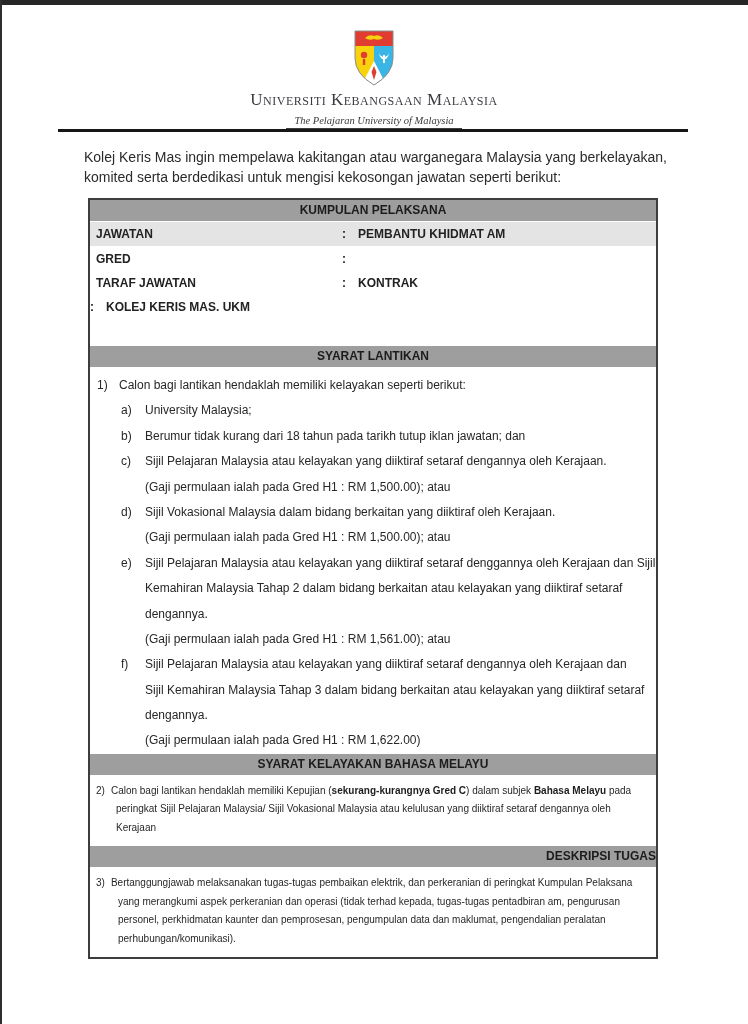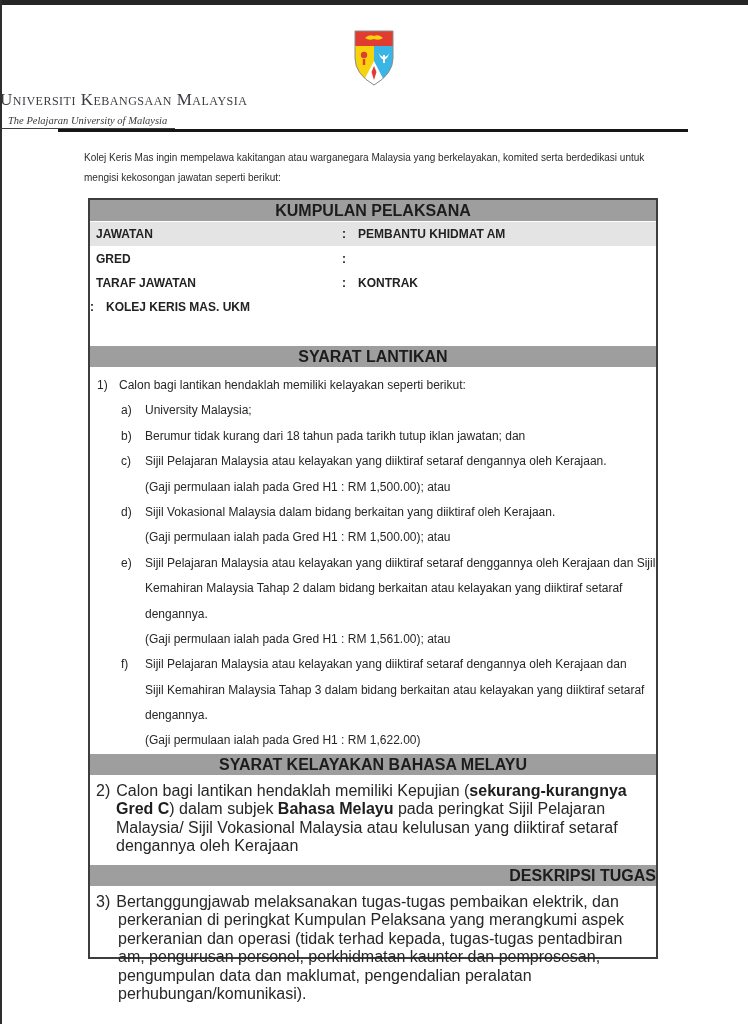--- a/index.html
+++ b/index.html
@@ -5,62 +5,62 @@
   html,body{margin:0;padding:0;}
   body{
     width:748px;height:1024px;position:relative;background:#ffffff;
     font-family:"Liberation Sans","DejaVu Sans",sans-serif;
     color:#2d2d2d;overflow:hidden;
   }
   .scan-top-bar{position:absolute;top:0;left:0;width:748px;height:5px;background:#262626;}
   .scan-left-line{position:absolute;top:0;left:0;width:2px;height:1024px;background:#2e2e2e;}
 
   
-  .doc-header{position:absolute;top:30px;left:0;width:748px;text-align:left;}
+  .doc-header{position:absolute;top:30px;left:0;width:748px;text-align:center;}
   .crest{display:block;margin:0 auto;}
   .univ-name{
     margin-top:3px;font-family:"Liberation Serif","DejaVu Serif",serif;
     font-variant:small-caps;font-size:17px;letter-spacing:.5px;color:#3b3b42;font-weight:500;
   }
   .univ-tagline{
     display:inline-block;margin-top:1px;padding:0 8px 2px 8px;
     font-family:"Liberation Serif","DejaVu Serif",serif;font-style:italic;
     font-size:10.5px;color:#3a3a3a;border-bottom:1.5px solid #3d3d3d;
   }
   .page-rule{position:absolute;top:129px;left:58px;width:630px;height:3px;background:#161616;}
 
   .intro{
     position:absolute;top:148px;left:84px;width:596px;
-    font-size:10px;line-height:19.5px;color:#2b2b2b;
+    font-size:14px;line-height:19.5px;color:#2b2b2b;
   }
 
   
   .vacancy-table{
     position:absolute;left:88px;top:198px;width:570px;height:761px;
     border:2px solid #3d3d3d;box-sizing:border-box;background:#fff;
   }
   .band{
     height:21px;line-height:21px;background:#9e9e9e;border-bottom:1px solid #ffffff;
-    text-align:center;font-weight:bold;font-size:16px;color:#1c1c1c;
+    text-align:center;font-weight:bold;font-size:12px;color:#1c1c1c;
   }
   .info-row{display:flex;height:24px;line-height:24px;font-weight:bold;font-size:12px;color:#222;}
   .info-row.hl{background:#e4e4e4;border-bottom:1px solid #fff;}
   .info-label{flex:0 0 246px;padding-left:6px;}
   .info-sep{flex:0 0 16px;text-align:left;}
   .info-value{flex:1;}
   .spacer-a{height:27px;}
   .list-wrap{padding-top:5px;}
   .list-line{display:flex;height:25.4px;line-height:25.4px;font-size:12px;color:#272727;white-space:nowrap;}
   .list-line .marker{flex:0 0 22px;}
   .list-line.lvl0{padding-left:7px;}
   .list-line.lvl1{padding-left:31px;}
   .list-line.lvl1 .marker{flex:0 0 24px;}
   .ltext{flex:1;overflow:hidden;}
   .para{
-    font-size:16px;line-height:18.5px;color:#272727;
+    font-size:10px;line-height:18.5px;color:#272727;
     margin:6px 8px 0 6px;padding-left:20px;text-indent:-20px;
   }
   .para .num{padding-right:6px;}
   .para b{color:#1d1d1d;}
   .band-mid{margin-top:9px;text-align:right;}
   .para-desc{max-width:537px;padding-left:22px;text-indent:-22px;}
 </style>
 </head>
 <body>
 

